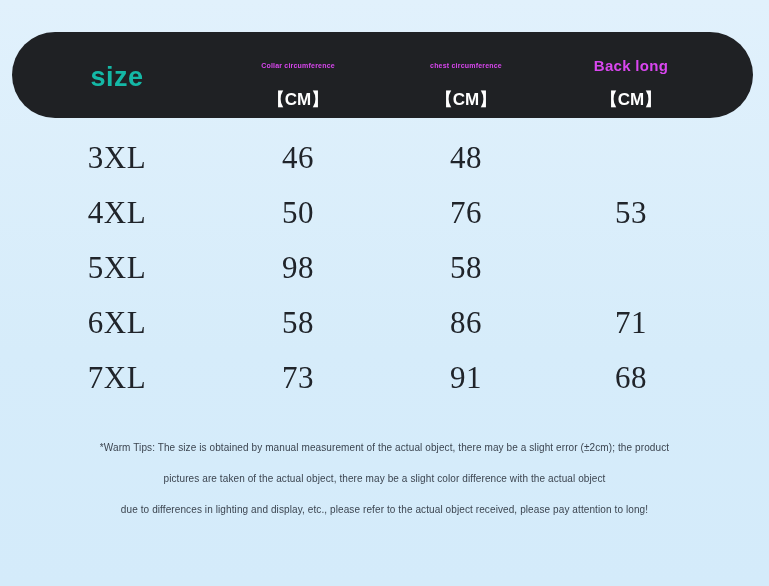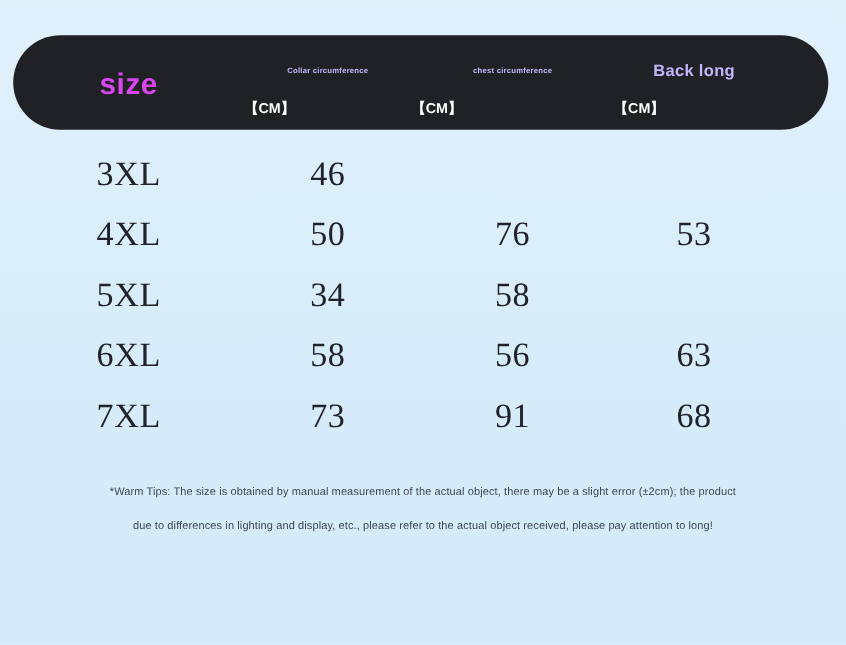--- a/index.html
+++ b/index.html
@@ -31,40 +31,40 @@
   .header-grid {
     position: absolute;
     left: 0; top: 0;
     height: 86px;
   }
   .h-cell { position: relative; height: 86px; }
   .size-label {
     position: absolute; left: 0; right: 0; top: 45px;
     transform: translateY(-50%);
     text-align: center;
-    color: #d946ef;
+    color: #14b8a6;
     font-size: 27px;
     font-weight: 600;
     letter-spacing: 0.5px;
   }
   .col-title {
     position: absolute; left: 0; right: 0; top: 33px;
     transform: translateY(-50%);
     text-align: center;
-    color: #c4b5fd;
+    color: #d946ef;
     font-weight: 600;
   }
   .col-title.tiny   { font-size: 7px;  letter-spacing: 0.2px; }
   .col-title.medium { font-size: 15px; letter-spacing: 0.3px; }
   .col-unit {
     position: absolute; left: 0; right: 0; top: 67px;
     transform: translateY(-50%);
-    text-align: left;
+    text-align: center;
     color: #ffffff;
-    font-size: 13px;
+    font-size: 17px;
     font-weight: 700;
   }
 
   
   .rows {
     position: absolute;
     left: 12px; top: 131px;
   }
   .t-row { height: 54.8px; align-items: center; font-family: Liberation Serif, serif; }
   .t-cell {
@@ -114,44 +114,46 @@
         <div class="col-title medium">Back long</div>
         <div class="col-unit">【CM】</div>
       </div>
     </div>
   </div>
 
   <div class="rows">
     <div class="grid t-row">
       <div class="t-cell">3XL</div>
       <div class="t-cell">46</div>
+      <div class="t-cell">48</div>
     </div>
     <div class="grid t-row">
       <div class="t-cell">4XL</div>
       <div class="t-cell">50</div>
       <div class="t-cell">76</div>
       <div class="t-cell">53</div>
     </div>
     <div class="grid t-row">
       <div class="t-cell">5XL</div>
-      <div class="t-cell">34</div>
+      <div class="t-cell">98</div>
       <div class="t-cell">58</div>
     </div>
     <div class="grid t-row">
       <div class="t-cell">6XL</div>
       <div class="t-cell">58</div>
-      <div class="t-cell">56</div>
-      <div class="t-cell">63</div>
+      <div class="t-cell">86</div>
+      <div class="t-cell">71</div>
     </div>
     <div class="grid t-row">
       <div class="t-cell">7XL</div>
       <div class="t-cell">73</div>
       <div class="t-cell">91</div>
       <div class="t-cell">68</div>
     </div>
   </div>
 
   <div class="notes">
     <div class="note-line">*Warm Tips: The size is obtained by manual measurement of the actual object, there may be a slight error (±2cm); the product</div>
+    <div class="note-line">pictures are taken of the actual object, there may be a slight color difference with the actual object</div>
     <div class="note-line">due to differences in lighting and display, etc., please refer to the actual object received, please pay attention to long!</div>
   </div>
 
 </div>
 
 </body></html>

